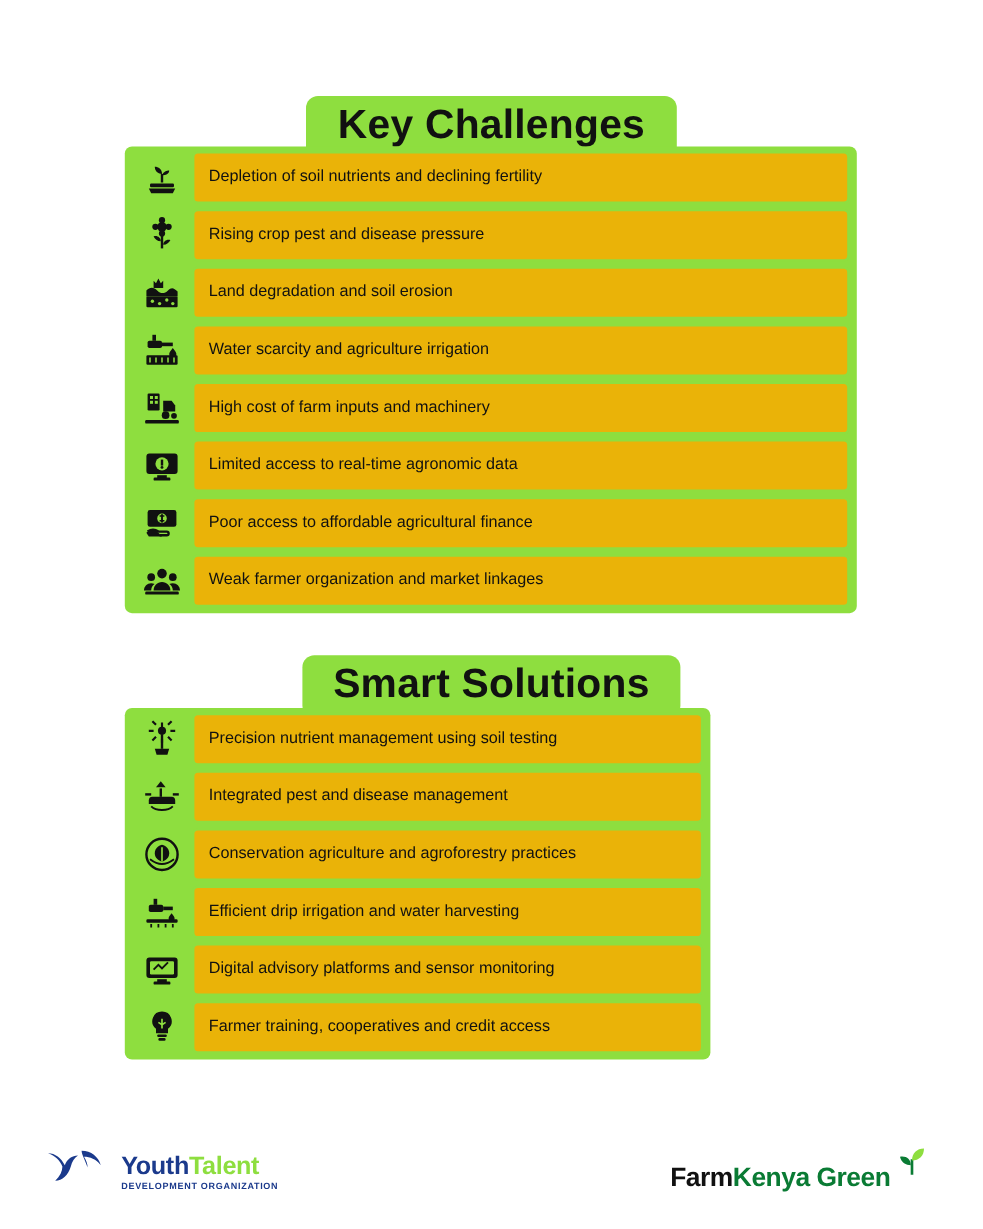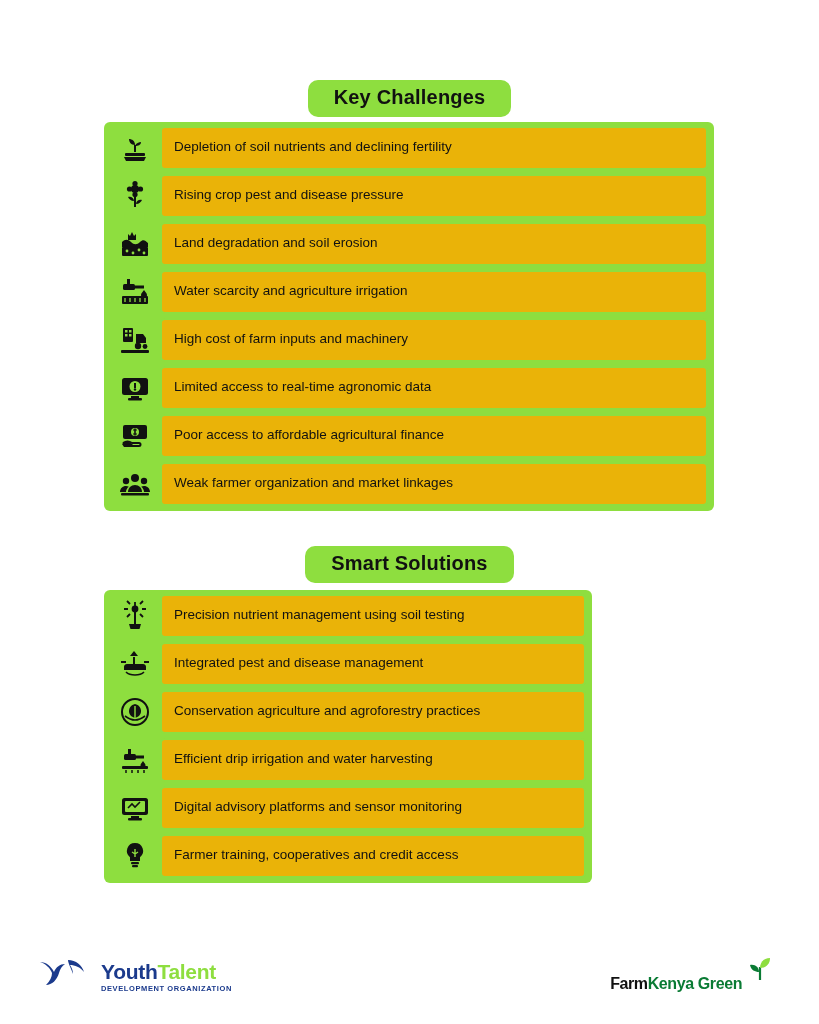--- a/index.html
+++ b/index.html
@@ -25,21 +25,21 @@
   
   .section-title-wrap {
     display: flex;
     justify-content: center;
     align-items: center;
   }
   .section-title {
     display: inline-block;
     background: #8ede3f;
     color: #111111;
-    font-size: 20px;
+    font-size: 34px;
     font-weight: bold;
     letter-spacing: 0.2px;
     padding: 7px 26px 9px 26px;
     border-radius: 10px;
     line-height: 1.05;
   }
 
   #challenges-title-wrap { position: absolute; left: 0; right: 0; top: 80px; }
   #solutions-title-wrap  { position: absolute; left: 0; right: 0; top: 546px; }
 
@@ -125,21 +125,21 @@
 
   .logo-right {
     position: absolute;
     right: 44px;
     bottom: 10px;
     display: flex;
     align-items: flex-end;
     gap: 3px;
   }
   .logo-right-text {
-    font-size: 16px;
+    font-size: 22px;
     font-weight: bold;
     color: #111111;
     letter-spacing: -0.4px;
     line-height: 1;
   }
   .logo-right-text .accent { color: #0a7b34; }
   .logo-right-mark { margin-bottom: 4px; }
 </style>
 </head>
 <body>

